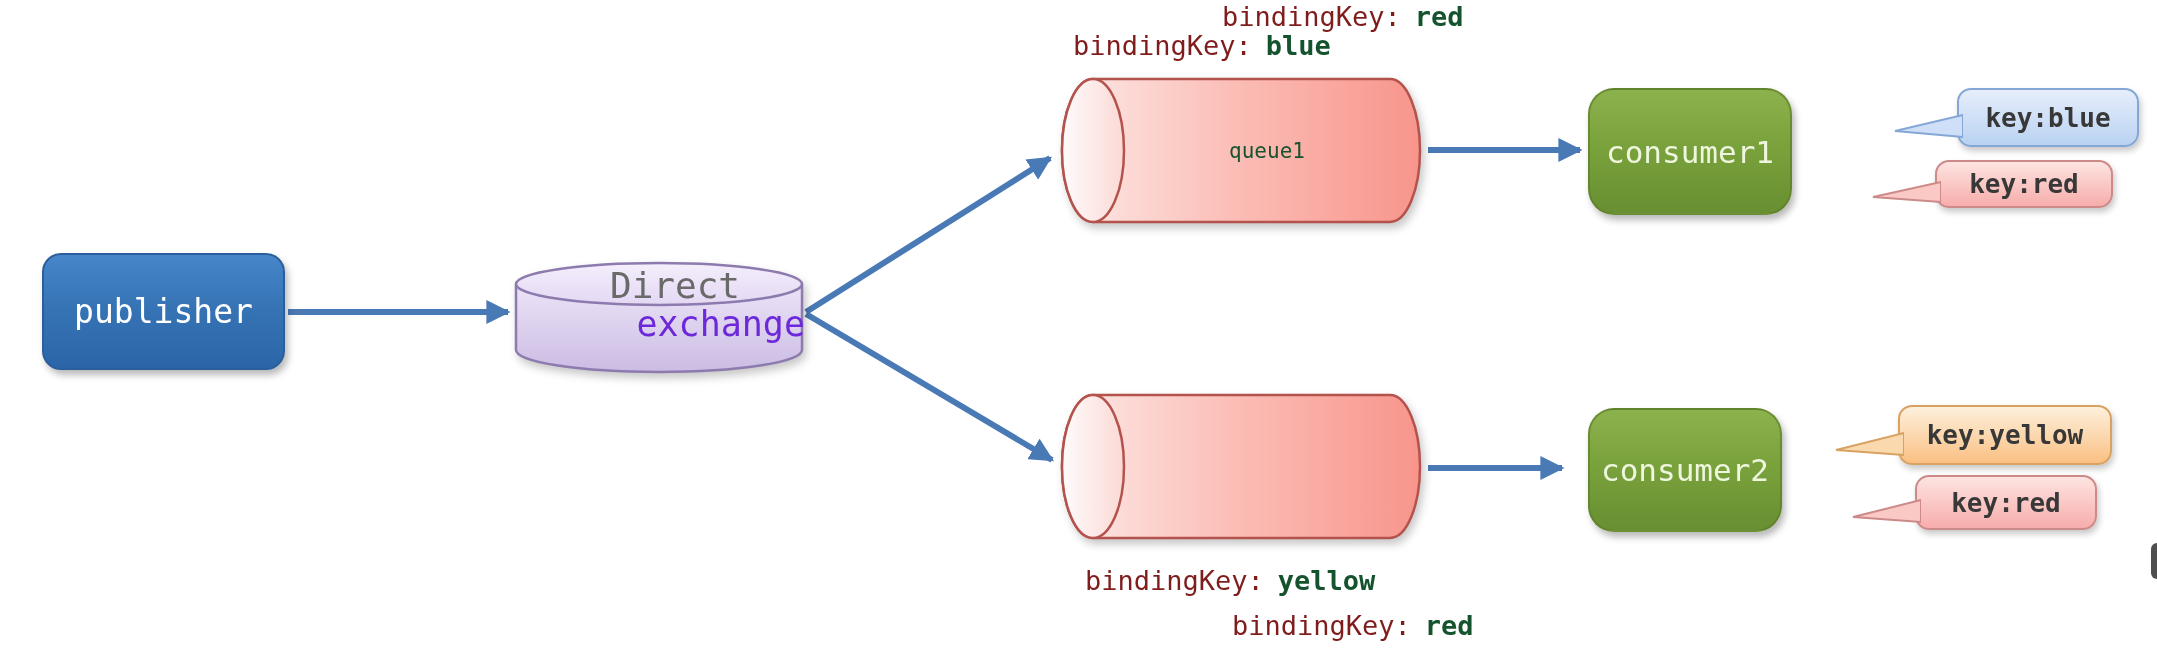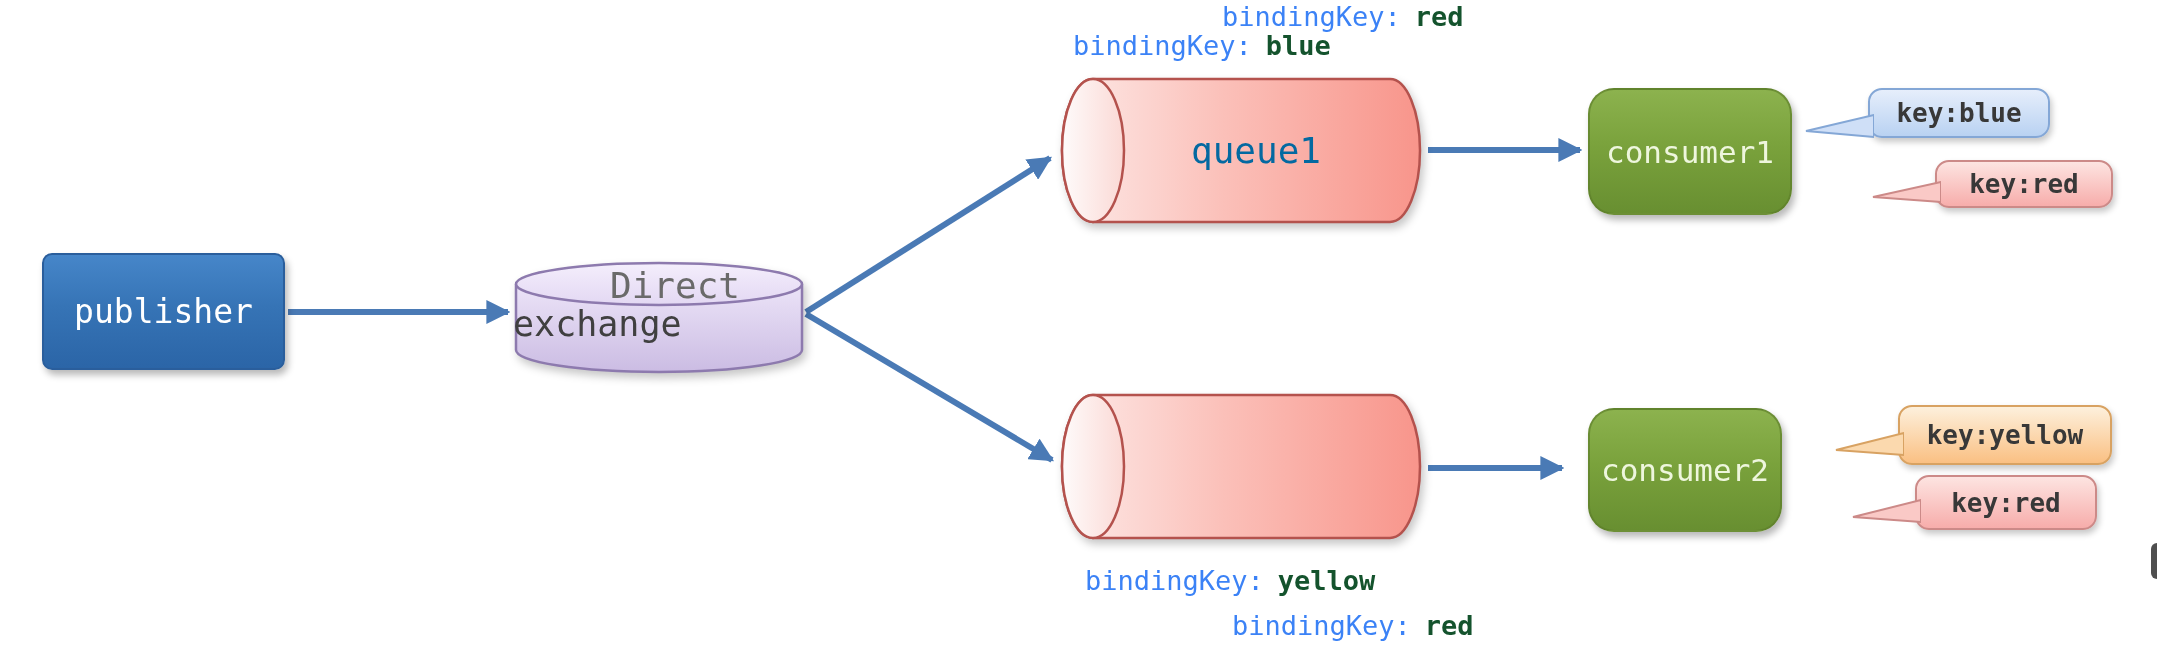--- a/index.html
+++ b/index.html
@@ -5,61 +5,61 @@
   html,body{margin:0;padding:0;background:#ffffff;}
   .canvas{
     position:relative;width:2157px;height:653px;background:#ffffff;overflow:hidden;
     font-family:"DejaVu Sans Mono", monospace;
   }
   .abs{position:absolute;}
   .node-label{display:flex;align-items:center;justify-content:center;width:100%;height:100%;white-space:nowrap;}
 
   
   .publisher{
-    left:42px;top:253px;width:243px;height:117px;border-radius:10px;
+    left:42px;top:253px;width:243px;height:117px;border-radius:19px;
     background:linear-gradient(180deg,#4686c9 0%,#3674b6 45%,#2b65a7 100%);
     border:2px solid #2a5e9c;box-shadow:3px 5px 7px rgba(0,0,0,0.28);
     color:#ffffff;font-size:33px;box-sizing:border-box;
   }
 
   
   .exchange{left:513px;top:260px;width:292px;height:116px;filter:drop-shadow(3px 5px 4px rgba(0,0,0,0.22));}
   .exchange .lbl-kind{position:absolute;left:16px;top:5px;width:100%;text-align:center;color:#6a6a6a;font-size:36px;}
-  .exchange .lbl-name{position:absolute;left:0;top:44px;width:100%;text-align:left;color:#404040;font-size:35px;}
+  .exchange .lbl-name{position:absolute;left:0;top:44px;width:100%;text-align:right;color:#6d28d9;font-size:35px;}
 
   
   .queue{width:366px;height:147px;filter:drop-shadow(3px 5px 4px rgba(0,0,0,0.22));}
   .queue1{left:1060px;top:77px;}
   .queue2{left:1060px;top:393px;}
-  .queue .lbl{position:absolute;left:33px;top:0;width:calc(100% - 40px);height:100%;
-    display:flex;align-items:center;justify-content:center;color:#0369a1;font-size:36px;}
+  .queue .lbl{position:absolute;left:44px;top:0;width:calc(100% - 40px);height:100%;
+    display:flex;align-items:center;justify-content:center;color:#14532d;font-size:21px;}
 
   
   .consumer{
     border-radius:26px;color:#eef6dd;font-size:31px;box-sizing:border-box;
     background:linear-gradient(180deg,#8cb24e 0%,#7aa23c 45%,#688f31 100%);
     border:2px solid rgba(92,124,41,0.65);box-shadow:3px 5px 7px rgba(0,0,0,0.28);
   }
   .consumer1{left:1588px;top:88px;width:204px;height:127px;}
   .consumer2{left:1588px;top:408px;width:194px;height:124px;}
 
   
   .bind-label{white-space:nowrap;font-size:27px;line-height:31px;}
-  .bind-label .pfx{color:#3b82f6;}
+  .bind-label .pfx{color:#7f1d1d;}
   .bind-label .val{color:#14532d;font-weight:700;margin-left:14px;}
   .bl-q1-red{left:1222px;top:1px;}
   .bl-q1-blue{left:1073px;top:30px;}
   .bl-q2-yellow{left:1085px;top:565px;}
   .bl-q2-red{left:1232px;top:610px;}
 
   
   .tag{border-radius:14px;box-sizing:border-box;font-size:26px;font-weight:700;color:#383838;
        box-shadow:2px 4px 6px rgba(0,0,0,0.22);}
   .tag .node-label{justify-content:center;}
-  .tag-blue{left:1868px;top:88px;width:182px;height:50px;
+  .tag-blue{left:1957px;top:88px;width:182px;height:59px;
     background:linear-gradient(180deg,#e6eefb,#b9d2f2);border:2px solid #84a7d6;}
   .tag-red1{left:1935px;top:160px;width:178px;height:48px;
     background:linear-gradient(180deg,#fde4e1,#f7adab);border:2px solid #cc8a88;}
   .tag-yellow{left:1898px;top:405px;width:214px;height:60px;
     background:linear-gradient(180deg,#fdf0dc,#fac083);border:2px solid #d8a262;}
   .tag-red2{left:1915px;top:475px;width:182px;height:55px;
     background:linear-gradient(180deg,#fde4e1,#f7adab);border:2px solid #cc8a88;}
   .tail{position:absolute;left:-66px;top:0;pointer-events:none;}
 
   

